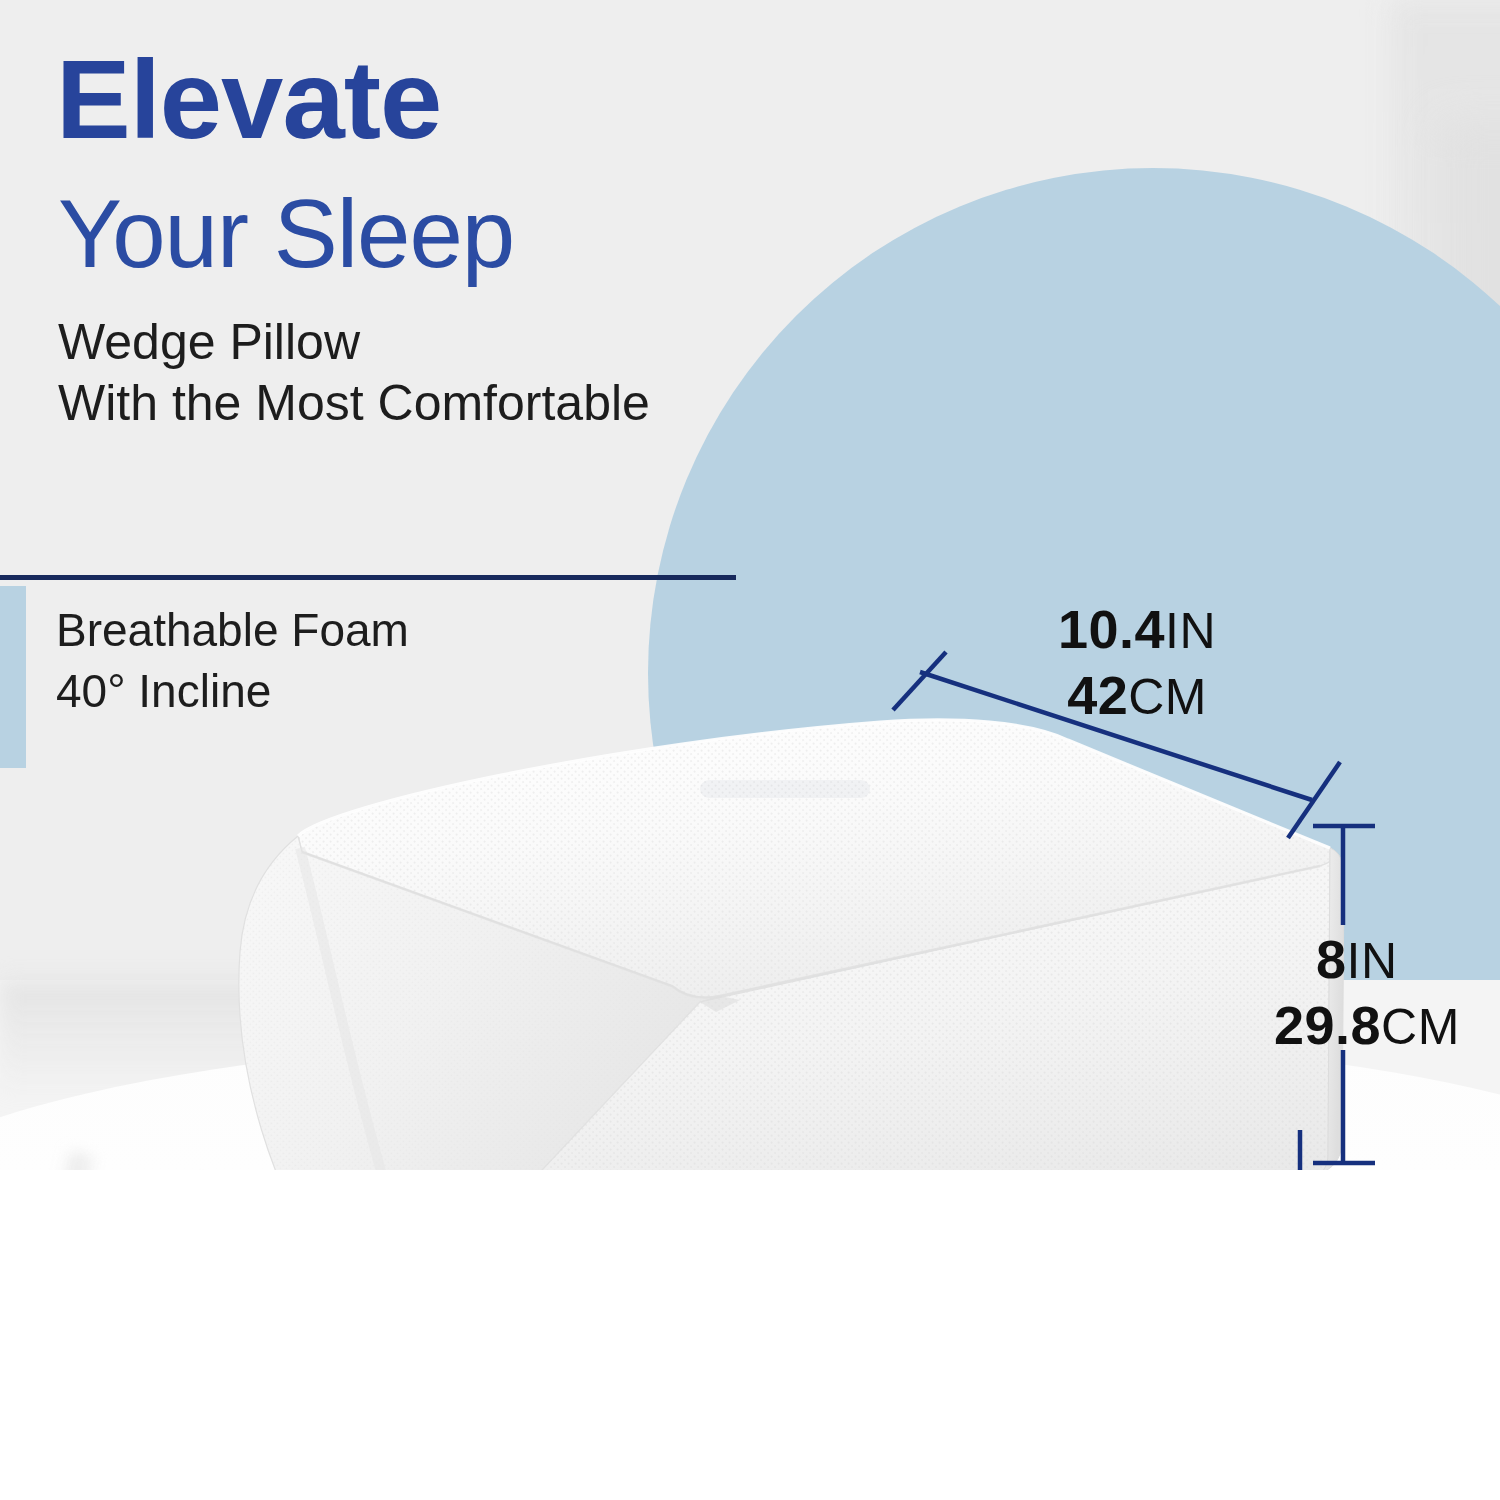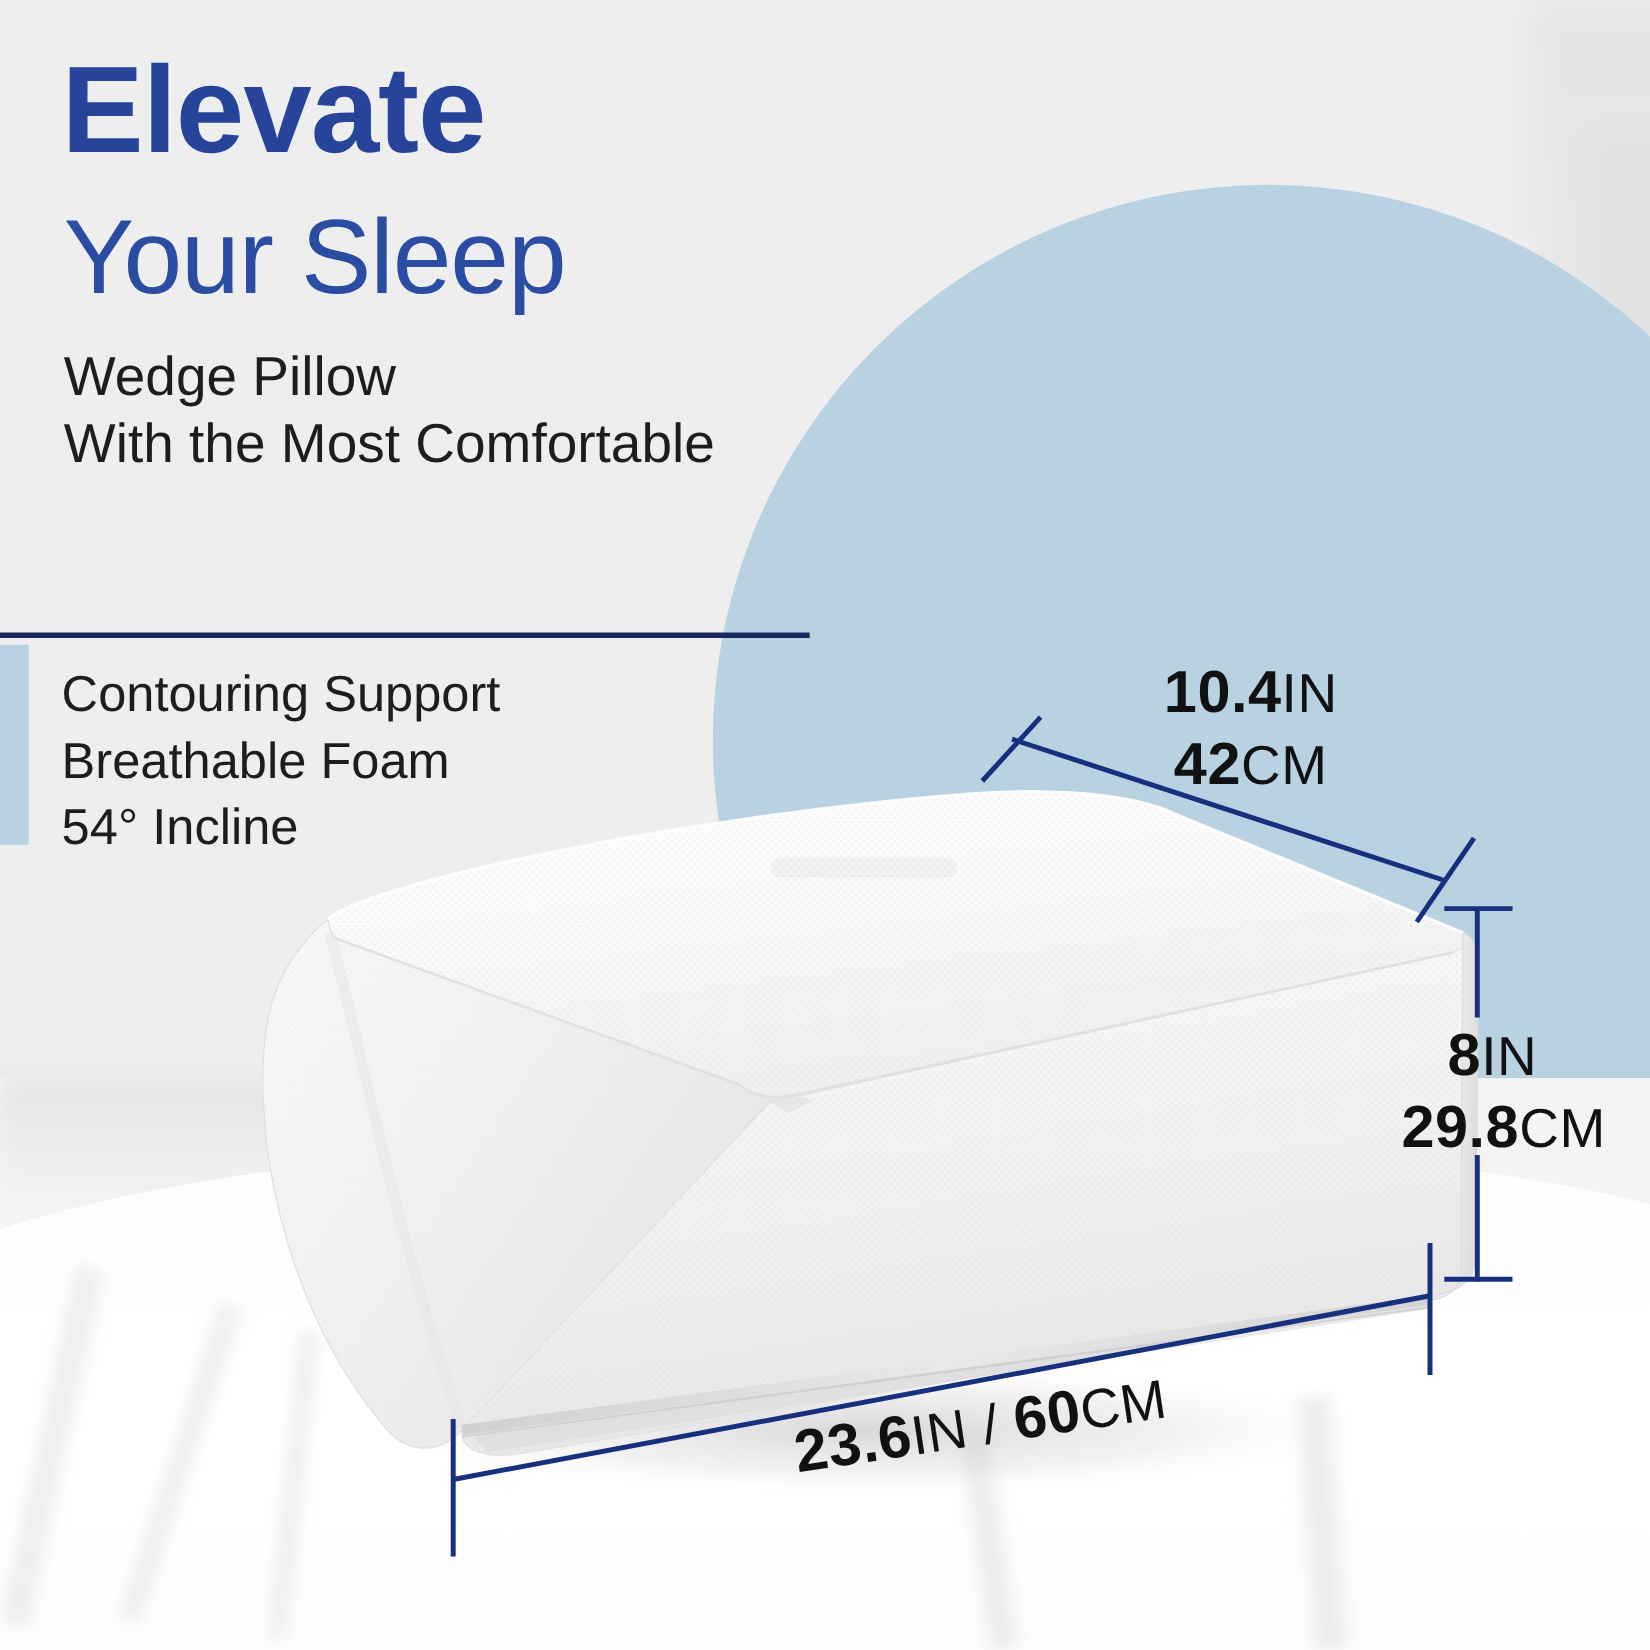--- a/index.html
+++ b/index.html
@@ -3,21 +3,21 @@
 <meta charset="utf-8">
 <style>
   html, body {
     margin: 0;
     padding: 0;
     background: #ffffff;
   }
   #stage {
     position: relative;
     width: 1500px;
-    height: 1500px;
+    height: 1170px;
     overflow: hidden;
     background: #eeeeee;
     font-family: "Liberation Sans", sans-serif;
   }
 
   
   .bg-flat {
     position: absolute;
     inset: 0;
     background: #eeeeee;
@@ -349,23 +349,22 @@
 
   <div class="sub-copy">
     <div>Wedge Pillow</div>
     <div>With the Most Comfortable</div>
   </div>
 
   <div class="divider"></div>
   <div class="accent-bar"></div>
 
   <div class="features">
-    <div>Contouring Support</div>
     <div>Breathable Foam</div>
-    <div>54° Incline</div>
+    <div>40° Incline</div>
   </div>
 
   <div class="dim-label lbl-depth">
     <div class="row1"><span class="dim-num">10.4</span><span class="dim-unit">IN</span></div>
     <div class="row2"><span class="dim-num">42</span><span class="dim-unit">CM</span></div>
   </div>
 
   <div class="dim-label lbl-height">
     <div class="row1"><span class="dim-num">8</span><span class="dim-unit">IN</span></div>
     <div class="row2"><span class="dim-num">29.8</span><span class="dim-unit">CM</span></div>

